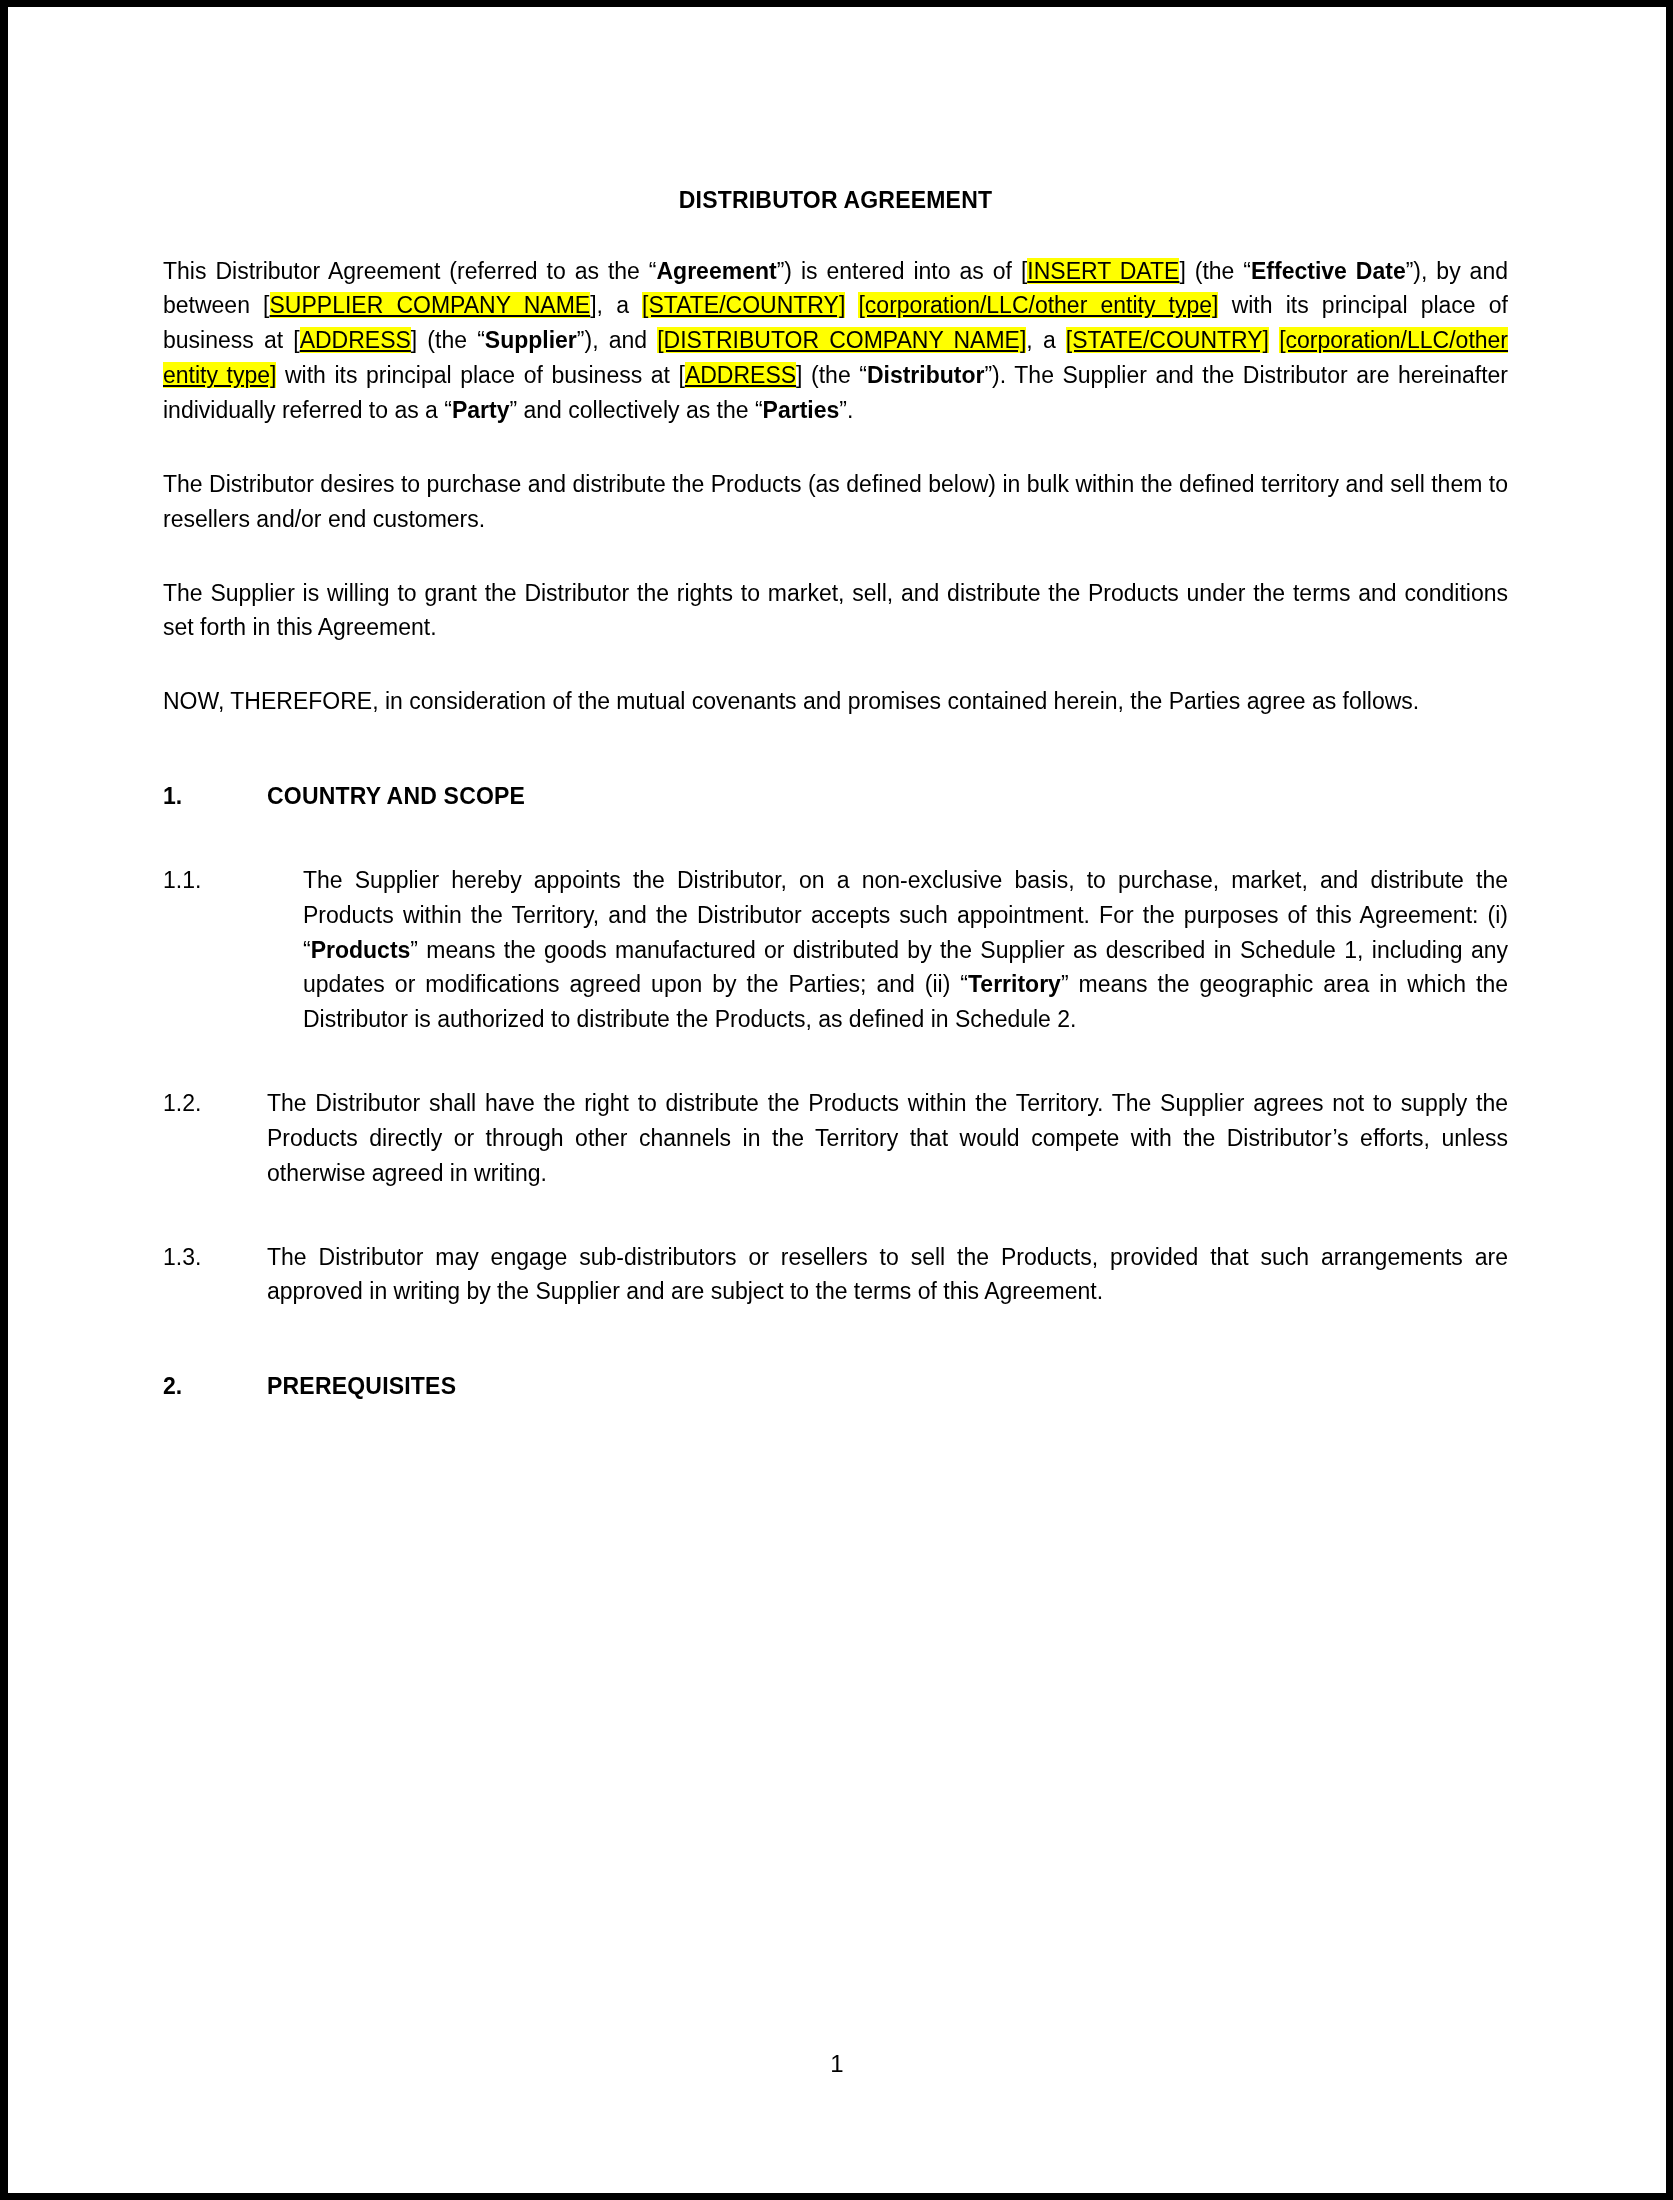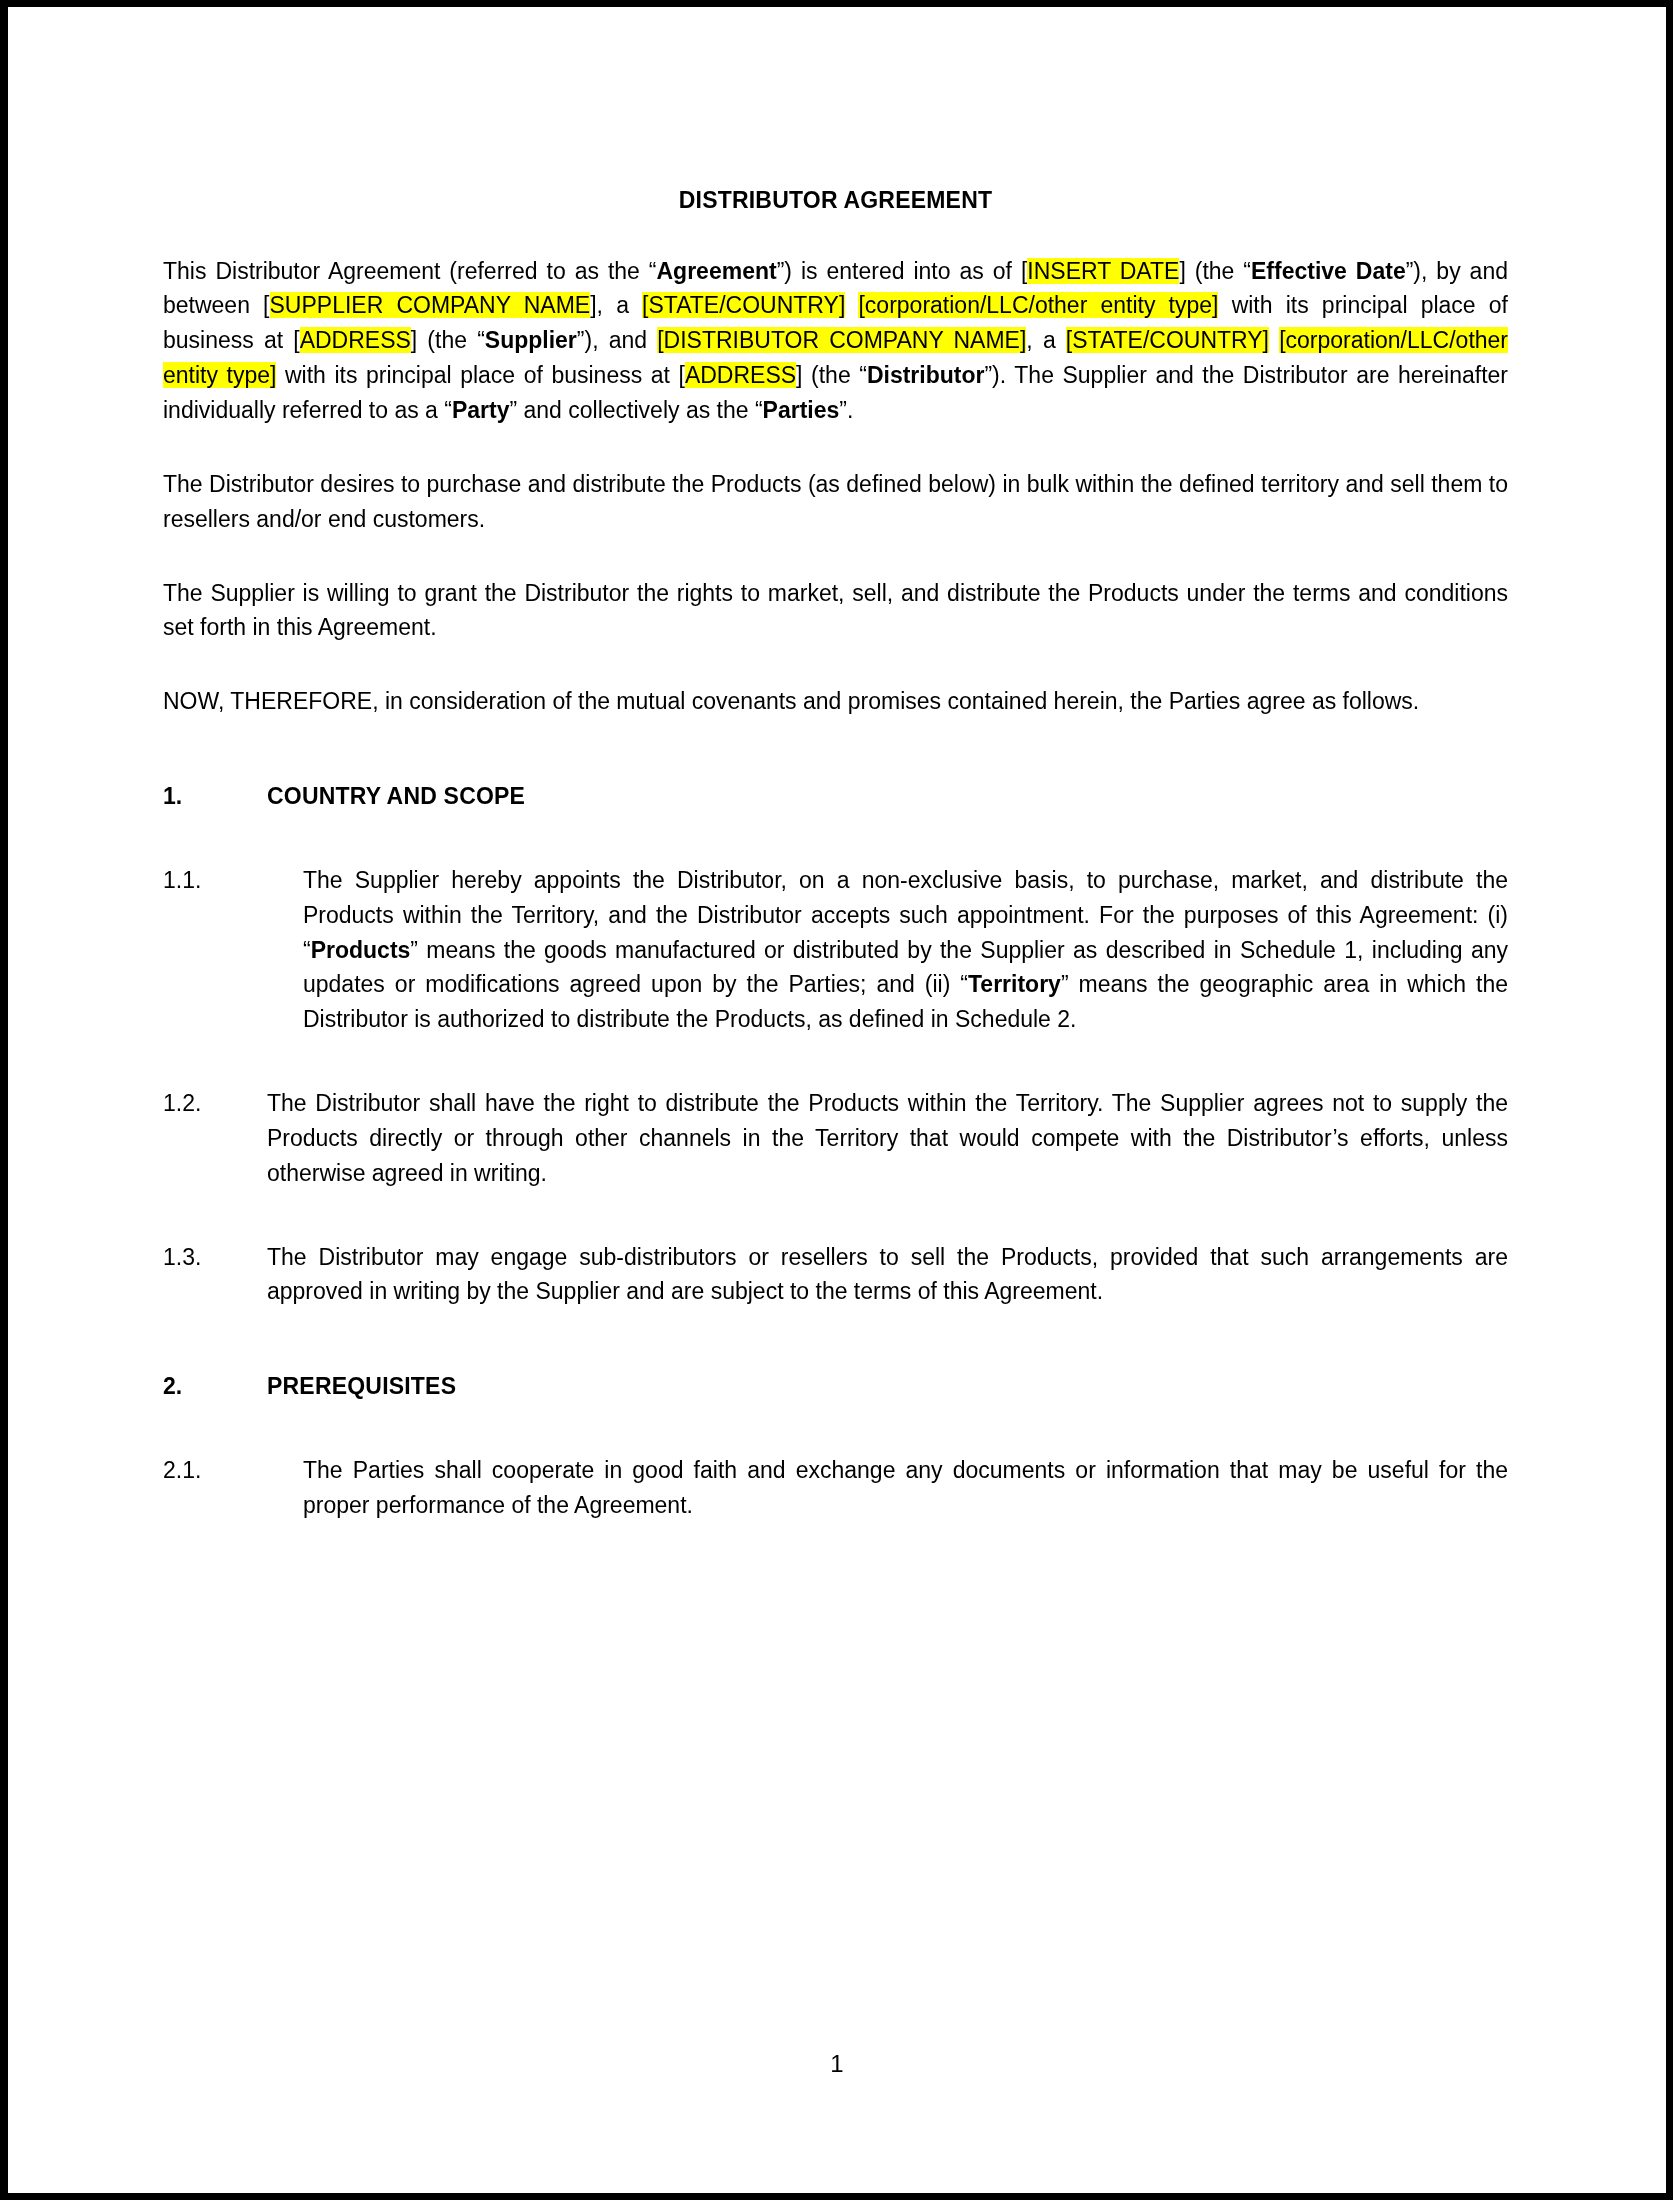--- a/index.html
+++ b/index.html
@@ -50,20 +50,21 @@
     margin: 0;
     padding: 0;
     text-align: justify;
     font-size: 23px;
     line-height: 1.515;
   }
   p.para.gap-2 { margin-top: 39px; }
 
   .hl {
     background-color: #FFFF00;
+    text-decoration: underline;
   }
   b, strong { font-weight: bold; margin-top: 48px; }
 
   
   .heading-row {
     display: flex;
     font-size: 23px;
     font-weight: bold;
     line-height: 1.515;
   }
@@ -142,23 +143,19 @@
       <div class="clause sp-clause">
         <div class="cnum">1.3.</div>
         <div class="cbody">The Distributor may engage sub-distributors or resellers to sell the Products, provided that such arrangements are approved in writing by the Supplier and are subject to the terms of this Agreement.</div>
       </div>
 
       <div class="heading-row sp-head-before">
         <div class="num">2.</div>
         <div class="txt">PREREQUISITES</div>
       </div>
 
-      <div class="clause sp-clause-first">
-        <div class="cnum">2.1.</div>
-        <div class="cbody">The Parties shall cooperate in good faith and exchange any documents or information that may be useful for the proper performance of the Agreement.</div>
-      </div>
 
     </div>
 
     <div class="page-number">1</div>
   </div>
 </div>
 
 
 </body></html>

